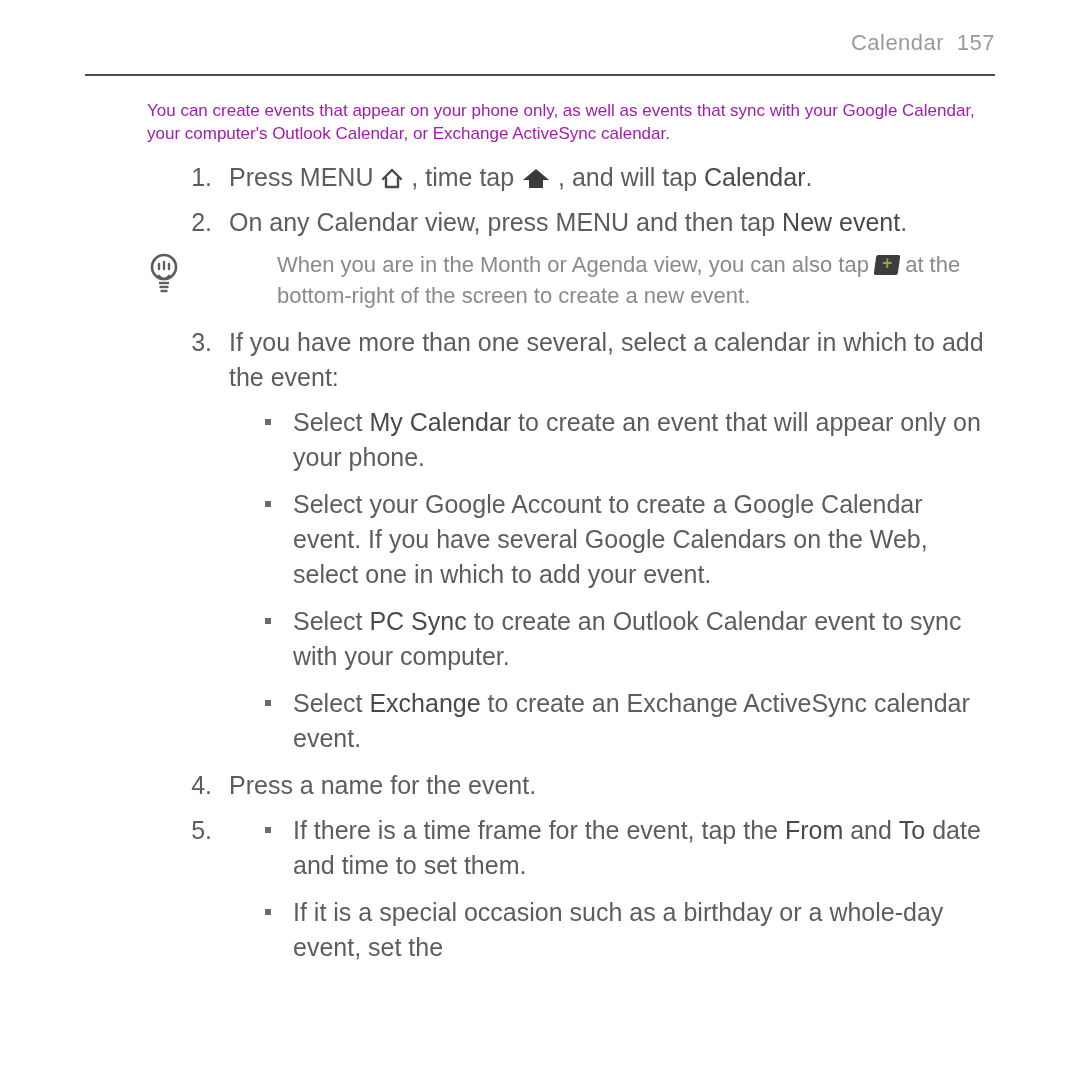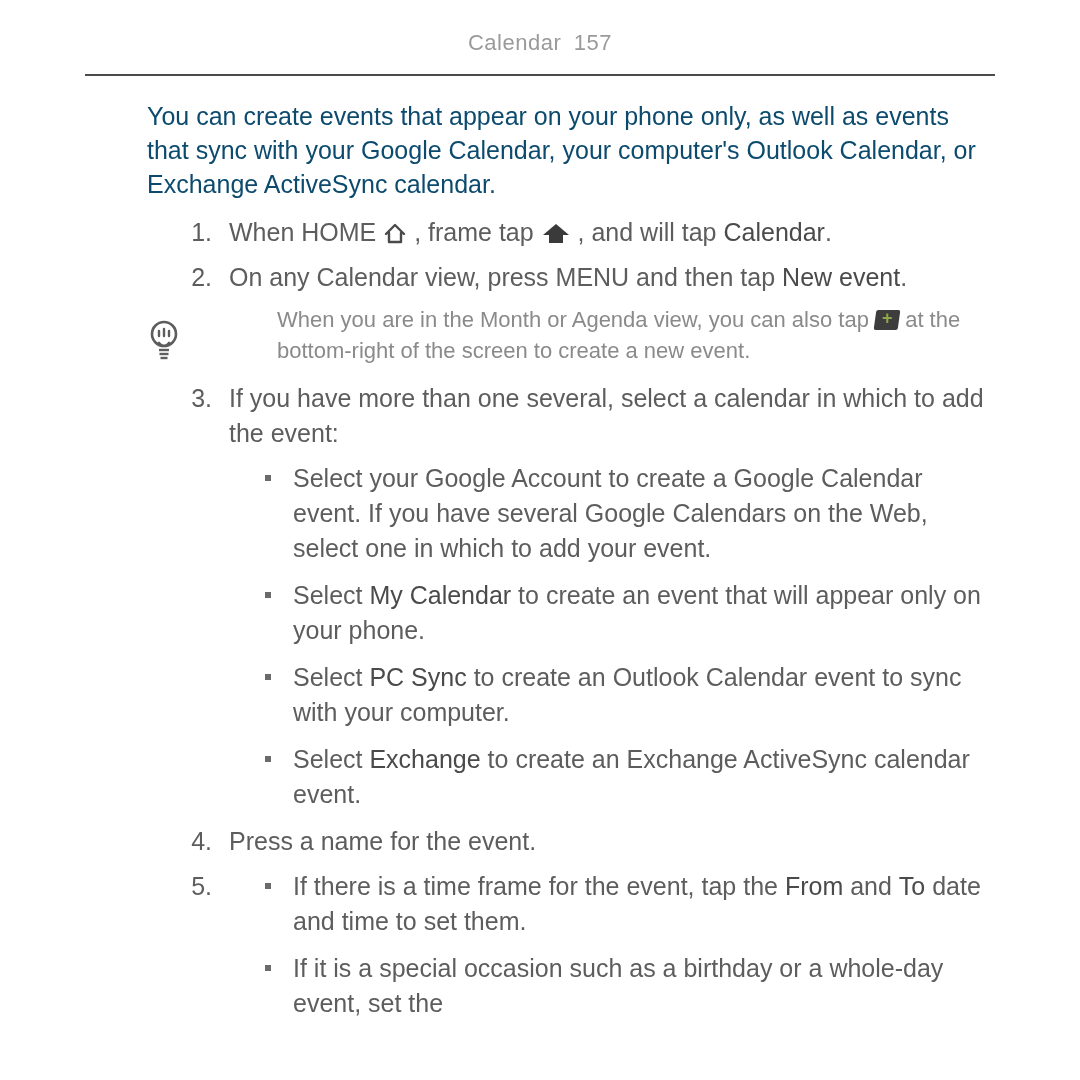--- a/index.html
+++ b/index.html
@@ -14,21 +14,21 @@
   }
   .page {
     box-sizing: border-box;
     width: 1080px;
     height: 1080px;
     padding: 30px 85px 40px 85px;
     position: relative;
     font-weight: 300;
   }
   .running-head {
-    text-align: center;
+    text-align: right;
     font-size: 22px;
     letter-spacing: 0.5px;
     color: #9a9a9a;
     margin-bottom: 18px;
   }
   .running-head .page-num {
     color: #9a9a9a;
     margin-left: 6px;
   }
   h1.title {
@@ -40,24 +40,24 @@
   }
   .rule {
     border: none;
     border-top: 2px solid #4b4b4b;
     margin: 0 0 24px 0;
   }
   .body-block {
     margin-left: 62px;
   }
   p.intro {
-    font-size: 25px;
+    font-size: 17px;
     line-height: 1.35;
     margin: 0 0 14px 0;
-    color: #0c4a6e;
+    color: #a21caf;
   }
   ol.steps {
     list-style: decimal;
     margin: 0;
     padding-left: 72px;
     font-size: 25px;
     line-height: 1.4;
     color: #5d5d5d;
   }
   ol.steps > li {
@@ -66,21 +66,21 @@
   }
   ol.steps > li::marker {
     color: #5d5d5d;
   }
   .strong {
     color: #4a4a4a;
     font-weight: 400;
   }
   .tip-row {
     display: flex;
-    align-items: flex-end;
+    align-items: flex-start;
     margin: 0 0 14px 0;
   }
   .tip-icon-wrap {
     width: 62px;
     flex: 0 0 62px;
     padding-top: 2px;
   }
   .tip-text {
     font-size: 22px;
     line-height: 1.4;
@@ -148,27 +148,27 @@
 
   <hr class="rule">
 
   <div class="body-block">
 
     <p class="intro">You can create events that appear on your phone only, as well as events that sync with your Google Calendar, your computer's Outlook Calendar, or Exchange ActiveSync calendar.</p>
 
     <ol class="steps">
 
       <li>
-        <span>When HOME </span>
+        <span>Press MENU </span>
         <span class="icon-inline">
           <svg width="24" height="22" viewBox="0 0 24 22">
             <path d="M3 12 L12 3 L21 12 M6 11 V20 H18 V11" fill="none" stroke="#4a4a4a" stroke-width="2.4" stroke-linejoin="round" stroke-linecap="round"></path>
           </svg>
         </span>
-        <span>, frame tap </span>
+        <span>, time tap </span>
         <span class="icon-inline">
           <svg width="30" height="22" viewBox="0 0 30 22">
             <path d="M2 13 L15 2 L28 13 Z" fill="#3a3a3a"></path>
             <rect x="8" y="11" width="14" height="10" fill="#3a3a3a"></rect>
           </svg>
         </span>
         <span>, and will tap </span>
         <span class="strong">Calendar</span><span>.</span>
       </li>
 
@@ -193,24 +193,24 @@
         <span>When you are in the Month or Agenda view, you can also tap </span><span class="plus-icon"></span><span> at the bottom-right of the screen to create a new event.</span>
       </div>
     </div>
 
     <ol class="steps" start="3">
 
       <li>
         <span>If you have more than one several, select a calendar in which to add the event:</span>
         <ul class="sub">
           <li>
+            <span>Select </span><span class="strong">My Calendar</span><span> to create an event that will appear only on your phone.</span>
+          </li>
+          <li>
             <span>Select your Google Account to create a Google Calendar event. If you have several Google Calendars on the Web, select one in which to add your event.</span>
-          </li>
-          <li>
-            <span>Select </span><span class="strong">My Calendar</span><span> to create an event that will appear only on your phone.</span>
           </li>
           <li>
             <span>Select </span><span class="strong">PC Sync</span><span> to create an Outlook Calendar event to sync with your computer.</span>
           </li>
           <li>
             <span>Select </span><span class="strong">Exchange</span><span> to create an Exchange ActiveSync calendar event.</span>
           </li>
         </ul>
       </li>
 

